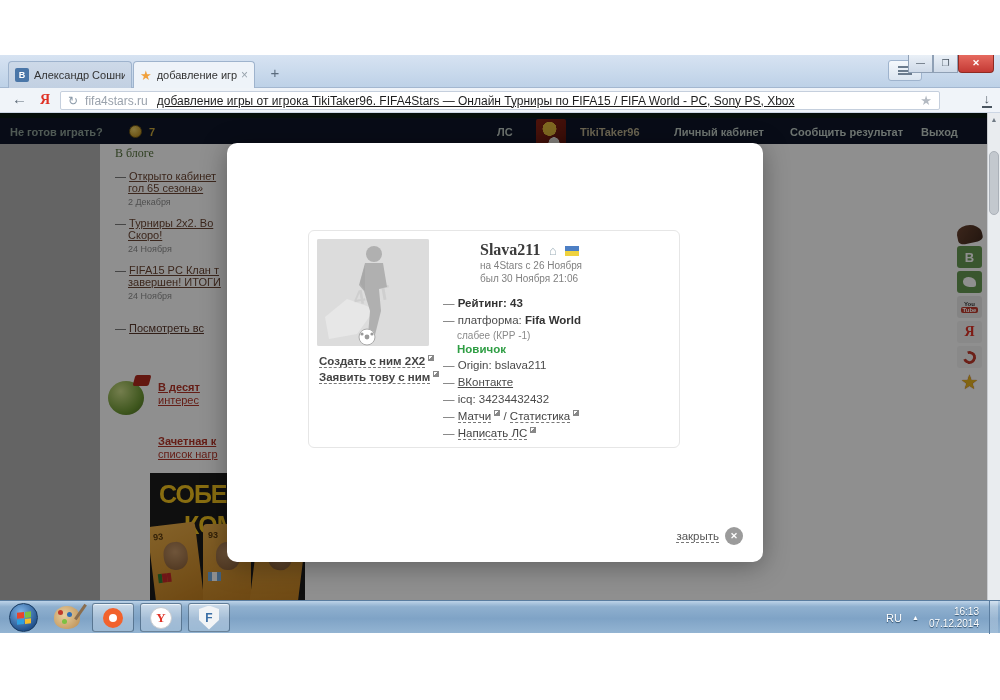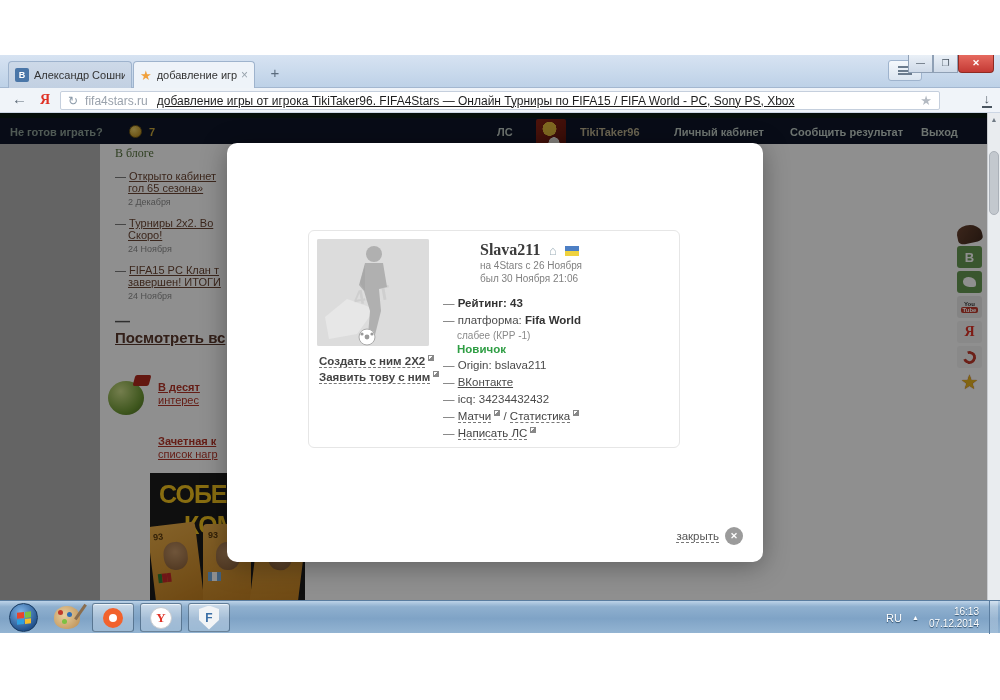--- a/index.html
+++ b/index.html
@@ -59,21 +59,21 @@
   .hdr-out { left:921px; }
 
   .blog { position:absolute; left:115px; top:33px; width:112px; }
   .blog-title { font-family:"Liberation Serif",serif; font-size:12px; color:#55713c; }
   .post { margin-top:9px; font-size:11px; line-height:12px; }
   .post-l1::before { content:"— "; color:#555; }
   .post a, .post-link { color:#6b4634; text-decoration:underline; }
   .post-l1, .post-l2 { white-space:nowrap; overflow:hidden; }
   .post-l2 { margin-left:13px; }
   .post-date { font-size:9px; color:#8e8e8e; margin:2px 0 0 13px; }
-  .view-all { margin-top:10px; font-size:15px; font-weight:bold; }
+  .view-all { margin-top:20px; font-size:11px; font-weight:normal; }
   .view-all::before { content:"— "; color:#555; }
   .view-all span { color:#5a382c; text-decoration:underline; white-space:nowrap; }
 
   .promo { position:absolute; left:108px; width:130px; }
   .promo-1 { top:268px; } .promo-2 { top:322px; }
   .promo-icon-ball { position:absolute; left:0; top:0; width:36px; height:34px; border-radius:50%;
     background:radial-gradient(circle at 35% 30%, #cfe08a, #6f9a35 65%, #44641c); }
   .promo-icon-ball::after { content:""; position:absolute; right:-6px; top:-6px; width:16px; height:11px; background:#b02a1e; transform:skewX(-15deg); border-radius:2px;}
   .promo-icon-cup { position:absolute; left:6px; top:0; width:22px; height:30px; }
   .cup-bowl { width:20px; height:13px; background:radial-gradient(circle at 40% 30%, #f2d56a, #c49222); border-radius:0 0 10px 10px; margin:0 auto; }

